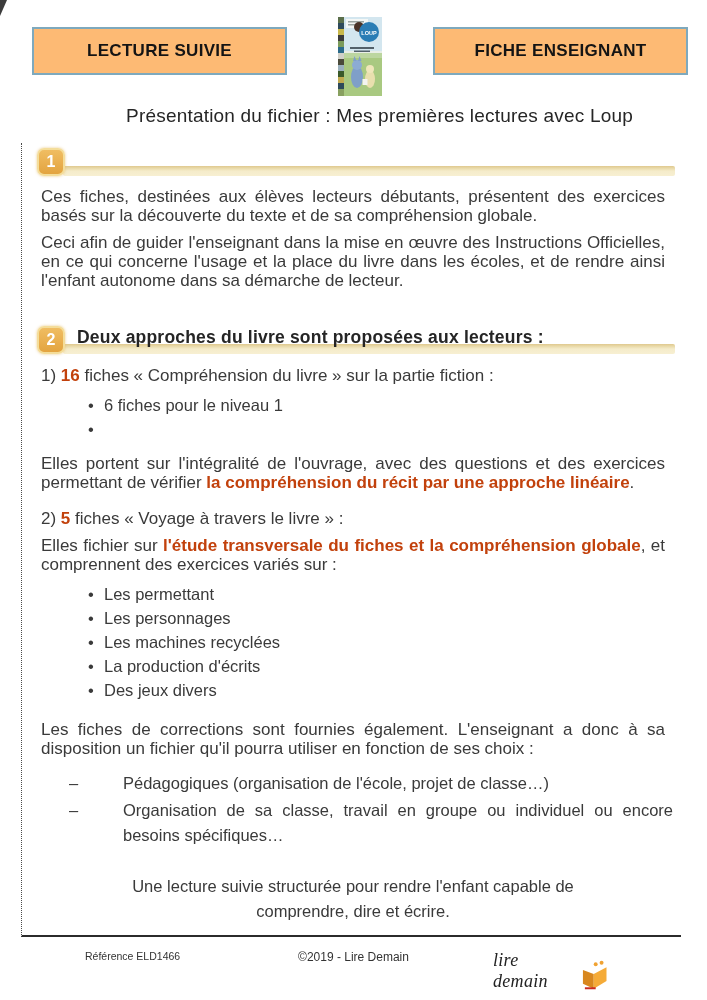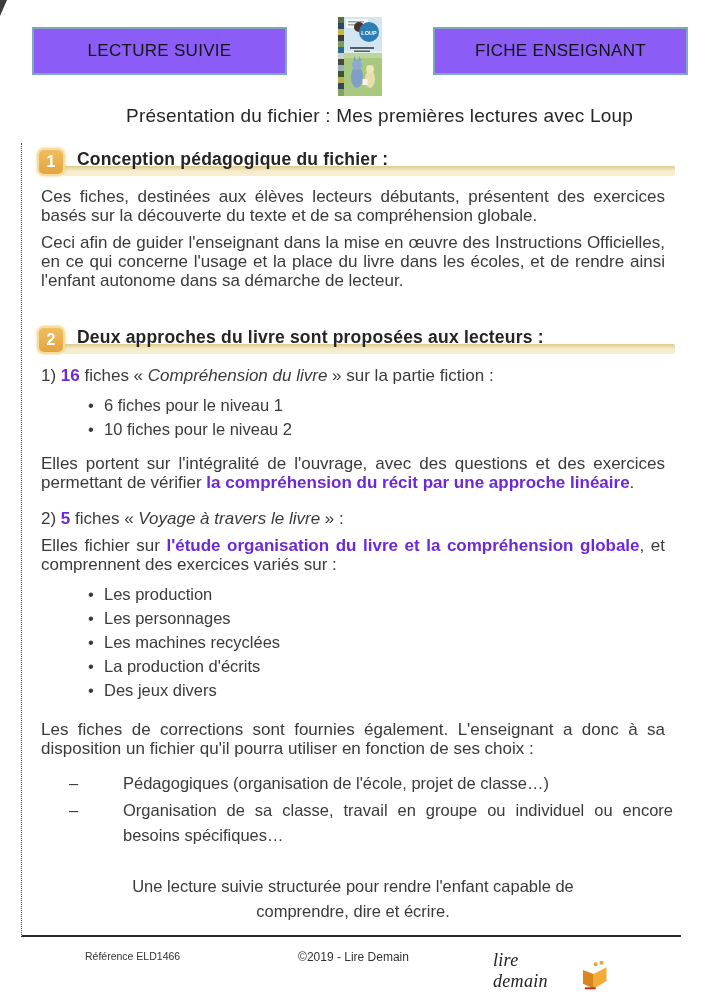--- a/index.html
+++ b/index.html
@@ -10,23 +10,23 @@
   }
   
   .corner-artifact{
     position:absolute;left:0;top:0;width:0;height:0;
     border-left:7px solid #1a1a1a;border-bottom:16px solid transparent;
     opacity:.85;
   }
   
   .hdr-box{
     position:absolute;top:27px;height:44px;width:251px;
-    border:2px solid #7ea9bd;background:#8b5cf6;
+    border:2px solid #7ea9bd;background:#fdba74;
     display:flex;align-items:center;justify-content:center;
-    font-weight:normal;font-size:17px;color:#141414;letter-spacing:.3px;
+    font-weight:bold;font-size:17px;color:#141414;letter-spacing:.3px;
   }
   .hdr-box.left{left:32px;}
   .hdr-box.right{left:433px;}
   .book-cover{position:absolute;left:338px;top:17px;width:44px;height:79px;}
   
   .page-title{
     position:absolute;top:105px;left:0;width:100%;
     text-align:center;font-size:19px;color:#262626;letter-spacing:.2px;padding-left:26px;
   }
   
@@ -49,22 +49,22 @@
     display:flex;align-items:center;justify-content:center;
     box-shadow:0 0 3px rgba(230,190,110,.8);
   }
   .sec-title{
     position:absolute;left:44px;top:1px;z-index:2;
     font-weight:bold;font-size:17.5px;color:#252525;letter-spacing:.2px;
   }
   p.body{
     margin:8px;font-size:17px;line-height:19px;text-align:justify;color:#3a3a3a;
   }
-  .b{font-weight:bold;color:#6d28d9;}
-  .i{font-style:italic;}
+  .b{font-weight:bold;color:#c2410c;}
+  .i{}
   .bullet-row{
     display:flex;font-size:16.5px;line-height:24px;color:#3a3a3a;
     padding-left:55px;
   }
   .bullet-row .bl{width:16px;color:#3a3a3a;}
   .dash-row{
     display:flex;font-size:16.5px;line-height:25px;color:#3a3a3a;
     padding-left:36px;margin-bottom:2px;
   }
   .dash-row .dl{width:18px;flex:none;}
@@ -140,21 +140,20 @@
   <span>FICHE ENSEIGNANT</span>
 </div>
 
 <div class="page-title">Présentation du fichier : Mes premières lectures avec Loup</div>
 
 <div class="frame">
 
   <div class="section-header">
     <div class="sec-band"></div>
     <div class="sec-badge">1</div>
-    <div class="sec-title">Conception pédagogique du fichier :</div>
   </div>
 
   <p class="body" style="margin-top:9px;">Ces fiches, destinées aux élèves lecteurs débutants, présentent des exercices basés sur la découverte du texte et de sa compréhension globale.</p>
   <p class="body" style="margin-top:3px;">Ceci afin de guider l'enseignant dans la mise en œuvre des Instructions Officielles, en ce qui concerne l'usage et la place du livre dans les écoles, et de rendre ainsi l'enfant autonome dans sa démarche de lecteur.</p>
 
   <div class="section-header" style="margin-top:36px;">
     <div class="sec-band"></div>
     <div class="sec-badge">2</div>
     <div class="sec-title">Deux approches du livre sont proposées aux lecteurs :</div>
   </div>
@@ -163,41 +162,40 @@
     <span>1) </span><span class="b">16</span><span> fiches « </span><span class="i">Compréhension du livre</span><span> » sur la partie fiction :</span>
   </p>
 
   <div style="margin-top:4px;">
     <div class="bullet-row">
       <span class="bl">•</span>
       <span>6 fiches pour le niveau 1</span>
     </div>
     <div class="bullet-row">
       <span class="bl">•</span>
-      <span>10 fiches pour le niveau 2</span>
     </div>
   </div>
 
   <p class="body" style="margin-top:13px;">
     <span>Elles portent sur l'intégralité de l'ouvrage, avec des questions et des exercices permettant de vérifier </span><span class="b">la compréhension du récit par une approche linéaire</span><span>.</span>
   </p>
 
 
   <p class="body" style="margin-top:17px;text-align:left;">
     <span>2) </span><span class="b">5</span><span> fiches « </span><span class="i">Voyage à travers le livre</span><span> » :</span>
   </p>
 
   <p class="body" style="margin-top:2px;">
-    <span>Elles fichier sur </span><span class="b">l'étude organisation du livre et la compréhension globale</span><span>, et comprennent des exercices variés sur :</span>
+    <span>Elles fichier sur </span><span class="b">l'étude transversale du fiches et la compréhension globale</span><span>, et comprennent des exercices variés sur :</span>
   </p>
 
   <div style="margin-top:5px;">
     <div class="bullet-row">
       <span class="bl">•</span>
-      <span>Les production</span>
+      <span>Les permettant</span>
     </div>
     <div class="bullet-row">
       <span class="bl">•</span>
       <span>Les personnages</span>
     </div>
     <div class="bullet-row">
       <span class="bl">•</span>
       <span>Les machines recyclées</span>
     </div>
     <div class="bullet-row">

